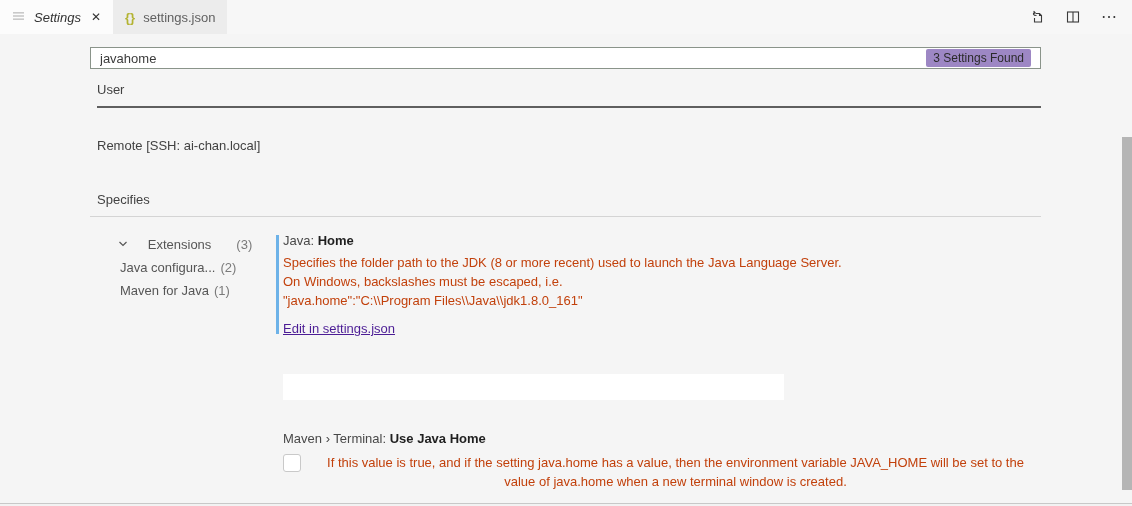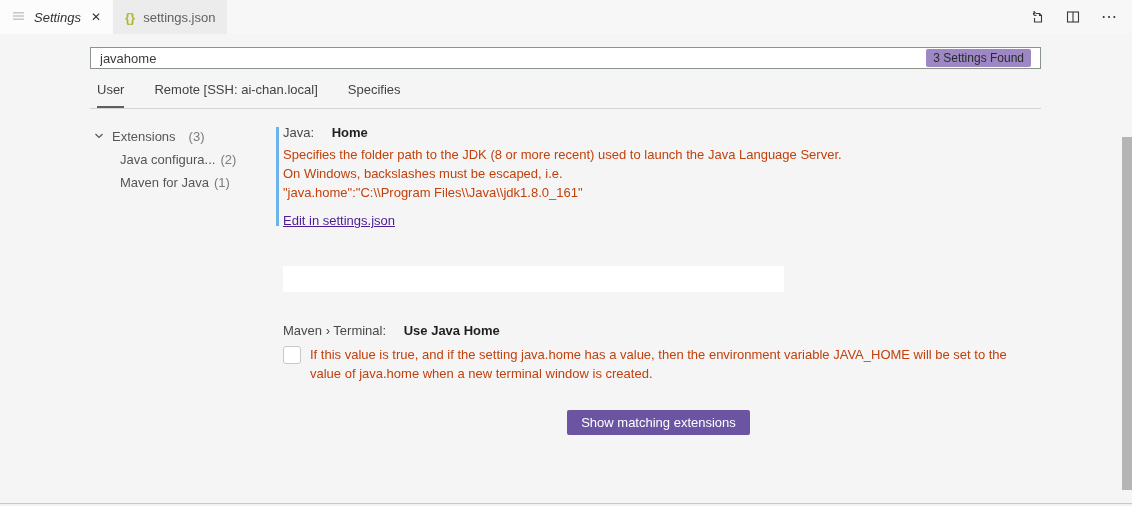--- a/index.html
+++ b/index.html
@@ -26,46 +26,46 @@
   .search-input {
     width:100%; height:22px; border:1px solid #8a948a; background:#fff;
     font-family:"Liberation Sans",sans-serif; font-size:13px; color:#3b3b3b;
     padding:0 130px 0 9px; outline:none;
   }
   .badge {
     position:absolute; right:10px; top:50%; transform:translateY(-50%);
     background:#9d87c4; color:#2b2b2b; font-size:12px; padding:2px 7px; border-radius:2px;
   }
   
-  .scope-row { margin:0 91px 16px 90px; border-bottom:1px solid #d4d4d4; display:flex; gap:30px; padding:13px 0 0 7px; }
+  .scope-row { margin:0 91px 16px 90px; border-bottom:1px solid #d4d4d4; display:flex; gap:30px; padding:13px 0 0 7px;flex-direction:column; }
   .scope-tab { padding-bottom:9px; color:#424242; cursor:default; }
   .scope-tab.active { border-bottom:2px solid #5f5f5f; }
   
   .content { display:flex; margin:15px 91px 0 90px; align-items:flex-start; }
   .toc { width:186px; flex:none; color:#565656; }
   .toc-row { display:flex; align-items:center; height:23px; }
-  .toc-root { padding-left:4px; gap:8px; }
+  .toc-root { padding-left:4px; gap:20px;justify-content:center; }
   .toc-child { padding-left:30px; }
   .toc-count { color:#7a7a7a; margin-left:5px; }
   .chev { flex:none; }
   .settings-list { flex:1; }
   .setting { position:relative; padding-left:7px; }
   .mod-bar { position:absolute; left:0; top:2px; bottom:2px; width:3px; background:#6db2e8; }
   .setting-title { margin-bottom:5px; }
   .cat { color:#484848; }
-  .name { color:#1f1f1f; font-weight:bold;margin-left:14px; }
+  .name { color:#1f1f1f; font-weight:bold; }
   .desc { color:#c2410c; line-height:19px; }
   .setting-link { display:inline-block; margin-top:11px; color:#4c1d95; text-decoration:underline; cursor:pointer; }
   .s1 { margin-bottom:38px; }
   .s2 { margin-bottom:31px; }
   .gradle-input {
     display:block; margin-top:9px; width:501px; height:26px; border:none; background:#fff;
     font-family:"Liberation Sans",sans-serif; font-size:13px; color:#3b3b3b; padding:0 8px; outline:none;
   }
-  .check-row { display:flex; margin-top:7px; }
+  .check-row { display:flex; margin-top:7px;text-align:center; }
   .checkbox {
     flex:none; width:18px; height:18px; background:#fff; border:1px solid #c9c9c9;
     border-radius:3px; margin-right:9px; margin-top:1px; cursor:pointer;
   }
   .check-desc { max-width:737px; }
   .btn-row { text-align:center; margin-top:27px; }
   .primary-btn {
     background:#6b55a3; color:#fff; border:none; border-radius:2px; height:25px;
     padding:0 14px; font-family:"Liberation Sans",sans-serif; font-size:13px; cursor:pointer;
   }

